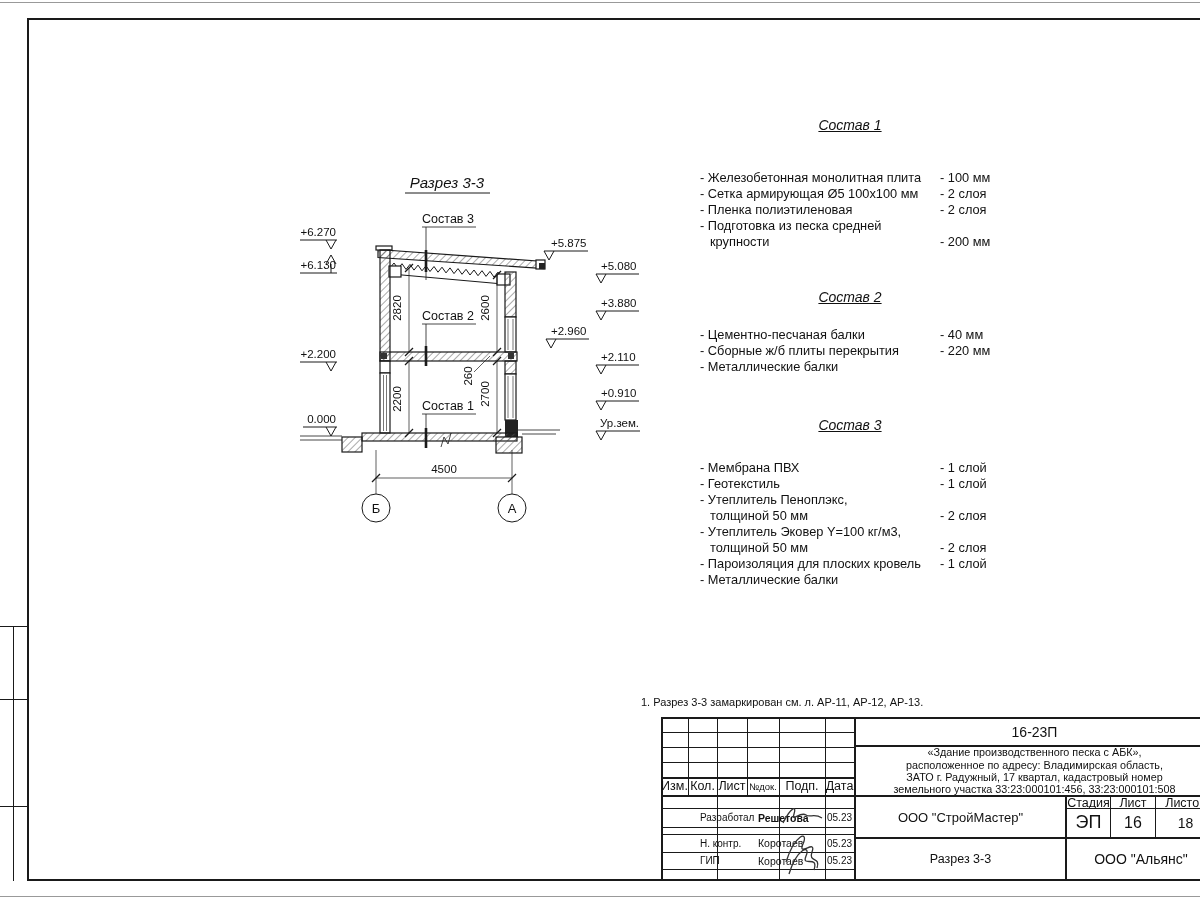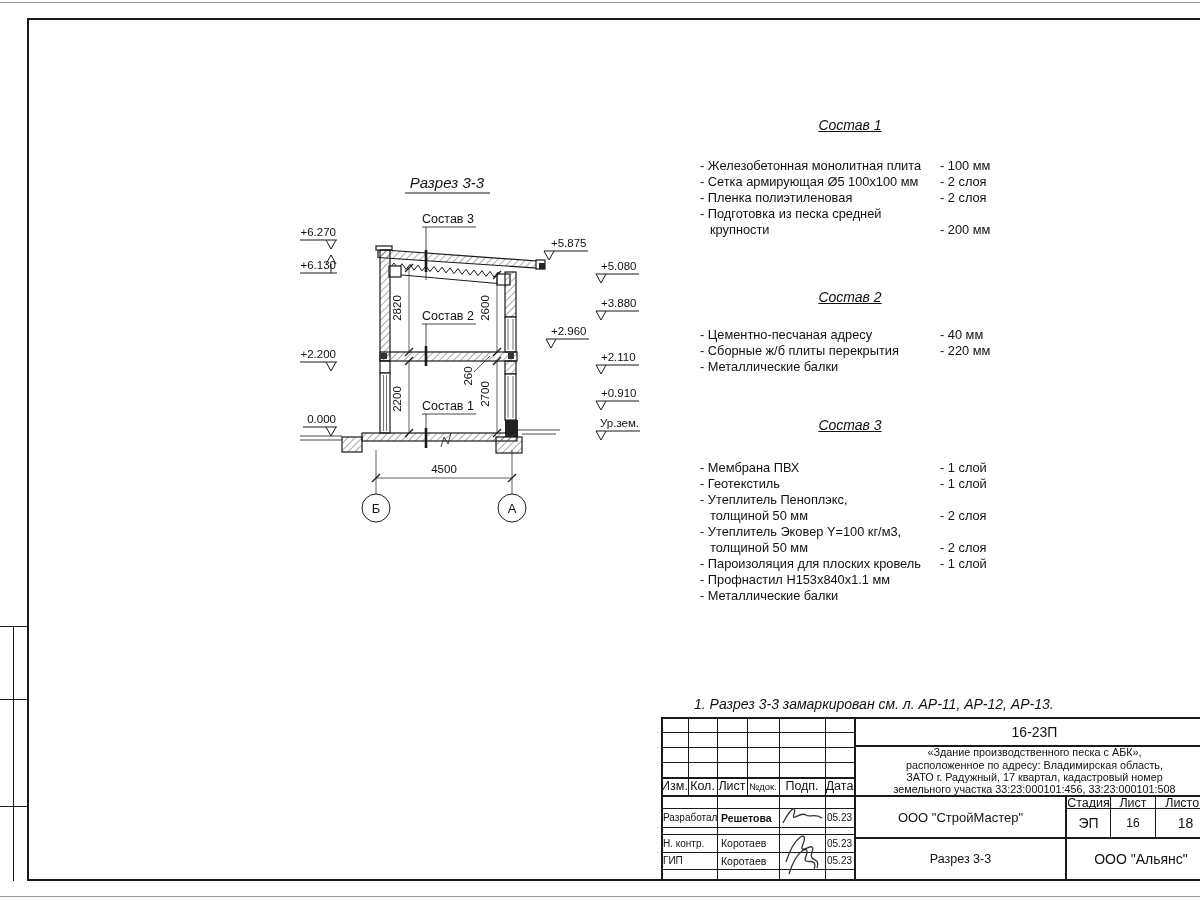--- a/index.html
+++ b/index.html
@@ -12,22 +12,22 @@
   .comp{position:absolute;left:700px;width:300px;}
   .comp-title{font-style:italic;font-size:14px;line-height:18px;text-align:center;
               text-decoration:underline;}
   .ci{position:relative;font-size:12.8px;line-height:16px;white-space:nowrap;}
   .ci .cont{display:block;padding-left:10px;}
   .ci .cv{position:absolute;left:240px;bottom:0;white-space:nowrap;}
   
   .tb{position:absolute;left:661px;top:717px;width:554px;height:164px;}
   .cell{position:absolute;display:flex;align-items:center;justify-content:center;
         text-align:center;overflow:hidden;}
-  .cell.left{justify-content:flex-start;text-align:left;}
-  .note{position:absolute;left:694px;top:696px;font-size:14px;font-style:italic;}
+  .cell.left{justify-content:flex-start;text-align:left;padding-left:37px;}
+  .note{position:absolute;left:641px;top:696px;font-size:11px;}
   svg text{fill:#111;}
 </style>
 </head>
 <body>
 
 <div class="sheet">
 
   <div class="ln-thin" style="left:0;top:2px;width:1200px;height:1px;"></div>
   <div class="ln-thin" style="left:0;top:896px;width:1200px;height:1px;"></div>
 
@@ -182,46 +182,45 @@
     <g stroke="#1a1a1a" stroke-width="1" fill="none">
       <circle cx="376" cy="508" r="14"></circle>
       <circle cx="512" cy="508" r="14"></circle>
     </g>
     <text x="376" y="513" font-size="13" text-anchor="middle">Б</text>
     <text x="512" y="513" font-size="13" text-anchor="middle">А</text>
   </svg>
 
   <div class="comp" style="top:116px">
     <div class="comp-title">Состав 1</div>
-    <div style="margin-top:24px">
+    <div style="margin-top:36px">
       <div class="ci"><span>- Железобетонная  монолитная плита</span><span class="cv">- 100 мм</span></div>
       <div class="ci"><span>- Сетка армирующая Ø5 100х100 мм</span><span class="cont"></span><span class="cv">- 2 слоя</span></div>
       <div class="ci"><span>- Пленка полиэтиленовая</span><span class="cont"></span><span class="cv">- 2 слоя</span></div>
       <div class="ci"><span>- Подготовка из песка средней</span><span class="cont">крупности</span><span class="cv">- 200 мм</span></div>
     </div>
   </div>
 
   <div class="comp" style="top:288px">
     <div class="comp-title">Состав 2</div>
     <div style="margin-top:21px">
-      <div class="ci"><span>- Цементно-песчаная адресу</span><span class="cv">- 40 мм</span></div>
+      <div class="ci"><span>- Цементно-песчаная балки</span><span class="cv">- 40 мм</span></div>
       <div class="ci"><span>- Сборные ж/б плиты перекрытия</span><span class="cont"></span><span class="cv">- 220 мм</span></div>
       <div class="ci"><span>- Металлические балки</span><span class="cont"></span><span class="cv"></span></div>
     </div>
   </div>
 
   <div class="comp" style="top:416px">
     <div class="comp-title">Состав 3</div>
     <div style="margin-top:26px">
       <div class="ci"><span>- Мембрана ПВХ</span><span class="cont"></span><span class="cv">- 1 слой</span></div>
       <div class="ci"><span>- Геотекстиль</span><span class="cont"></span><span class="cv">- 1 слой</span></div>
       <div class="ci"><span>- Утеплитель Пеноплэкс,</span><span class="cont">толщиной 50 мм</span><span class="cv">- 2 слоя</span></div>
       <div class="ci"><span>- Утеплитель Эковер Y=100 кг/м3,</span><span class="cont">толщиной 50 мм</span><span class="cv">- 2 слоя</span></div>
       <div class="ci"><span>- Пароизоляция для плоских кровель</span><span class="cont"></span><span class="cv">- 1 слой</span></div>
-      <div class="ci"><span>- Профнастил Н153х840х1.1 мм</span><span class="cont"></span><span class="cv"></span></div>
       <div class="ci"><span>- Металлические балки</span><span class="cont"></span><span class="cv"></span></div>
     </div>
   </div>
 
   <div class="note">1. Разрез 3-3 замаркирован см. л. АР-11, АР-12, АР-13.</div>
 
   <div class="tb">
 
     <div class="ln" style="left:0;top:0;width:554px;height:2px;"></div>
     <div class="ln" style="left:0;top:0;width:2px;height:164px;"></div>
@@ -282,20 +281,20 @@
         <div>«Здание производственного песка с АБК»,</div>
         <div>расположенное по адресу: Владимирская область,</div>
         <div>ЗАТО г. Радужный, 17 квартал, кадастровый номер</div>
         <div>земельного участка 33:23:000101:456, 33:23:000101:508</div>
       </div>
     </div>
     <div class="cell" style="left:195px;top:80px;width:209px;height:40px;font-size:13px;">ООО "СтройМастер"</div>
     <div class="cell" style="left:406px;top:80px;width:43px;height:11px;font-size:12.5px;">Стадия</div>
     <div class="cell" style="left:450px;top:80px;width:44px;height:11px;font-size:12.5px;">Лист</div>
     <div class="cell" style="left:495px;top:80px;width:59px;height:11px;font-size:12.5px;">Листов</div>
-    <div class="cell" style="left:406px;top:91px;width:43px;height:29px;font-size:14px;">ЭП</div>
-    <div class="cell" style="left:450px;top:91px;width:44px;height:29px;font-size:12px;">16</div>
+    <div class="cell" style="left:406px;top:91px;width:43px;height:29px;font-size:18px;">ЭП</div>
+    <div class="cell" style="left:450px;top:91px;width:44px;height:29px;font-size:16px;">16</div>
     <div class="cell" style="left:495px;top:91px;width:59px;height:29px;font-size:14px;">18</div>
     <div class="cell" style="left:195px;top:122px;width:209px;height:40px;font-size:12.5px;">Разрез 3-3</div>
     <div class="cell" style="left:406px;top:122px;width:148px;height:40px;font-size:14px;">ООО "Альянс"</div>
   </div>
 
 </div>
 
 </body></html>

